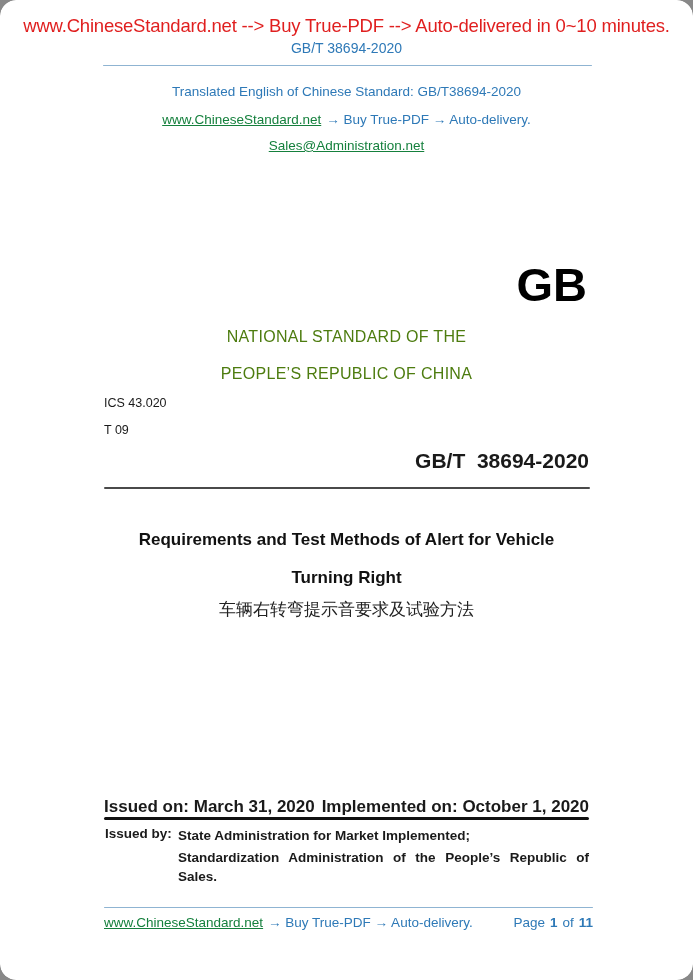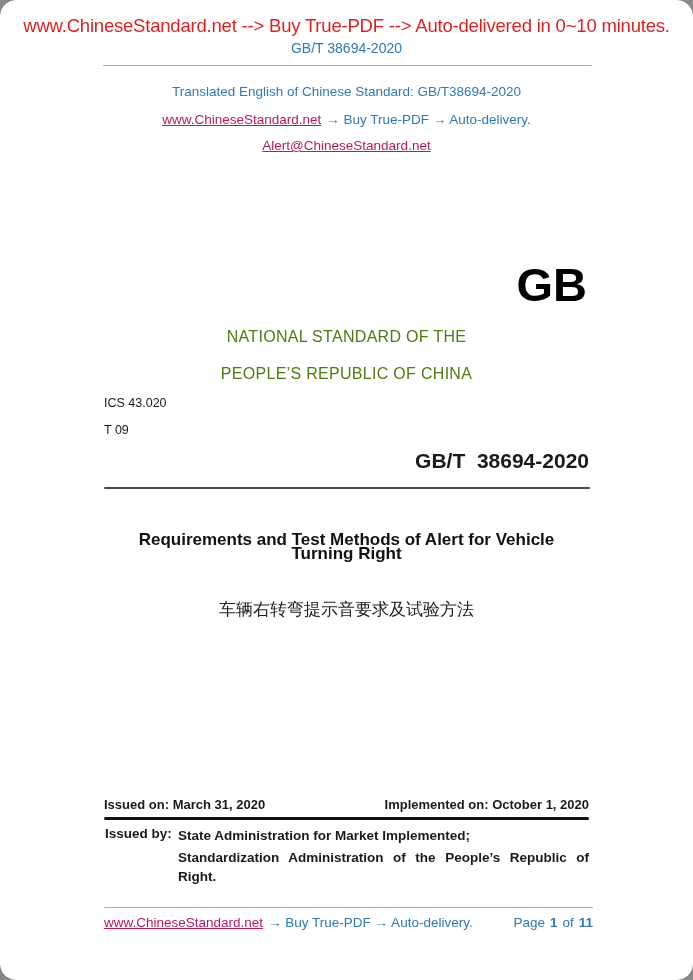--- a/index.html
+++ b/index.html
@@ -28,21 +28,21 @@
     top: 40px;
     font-size: 14px;
     color: #2e79b7;
   }
   .rule { height: 1px; background: #8fb4d2; }
   .rule-top { top: 65px; left: 103px; width: 489px; }
   .blue-line { font-size: 13.5px; color: #2e79b7; }
   .translated-line { top: 84px; }
   .buy-line { top: 112px; }
   .sales-line { top: 138px; }
-  .link { color: #be185d; text-decoration: underline; cursor: pointer; }
+  .link { color: #15803d; text-decoration: underline; cursor: pointer; }
   .suffix { margin-left: 5px; }
 
   
   .gb-logo {
     top: 261px;
     right: 106px;
     font-size: 47px;
     font-weight: bold;
     color: #000;
     line-height: 1;
@@ -57,28 +57,28 @@
     right: 104px;
     font-size: 21px;
     font-weight: bold;
     white-space: pre;
   }
   .rule-mid { top: 487px; left: 104px; width: 486px; height: 2px; background: #4a4a4a; }
 
   
   .title-en { font-size: 17px; font-weight: bold; color: #111; }
   .title-en-1 { top: 530px; }
-  .title-en-2 { top: 544px; }
+  .title-en-2 { top: 568px; }
   .title-zh { top: 598px; font-size: 17px; color: #222; }
 
   
   .dates-row {
     top: 797px; left: 104px; width: 485px;
     display: flex; justify-content: space-between;
-    font-size: 13px; font-weight: bold;
+    font-size: 17px; font-weight: bold;
   }
   .rule-dates { top: 817px; left: 104px; width: 485px; height: 2.5px; background: #111; }
   .issued-by-label { top: 826px; left: 105px; font-size: 13.5px; font-weight: bold; }
   .issued-by-content {
     top: 826px; left: 178px; width: 411px;
     font-size: 13.5px; font-weight: bold; line-height: 19px;
   }
   .issued-by-content .l1 { margin-bottom: 3px; }
   .issued-by-content .l2 { text-align: justify; text-align-last: justify; }
 
@@ -99,21 +99,21 @@
 
   <div class="abs centered promo">www.ChineseStandard.net --&gt; Buy True-PDF --&gt; Auto-delivered in 0~10 minutes.</div>
   <div class="abs centered doc-code-top">GB/T 38694-2020</div>
   <div class="abs rule rule-top"></div>
 
   <div class="abs centered blue-line translated-line">Translated English of Chinese Standard: GB/T38694-2020</div>
   <div class="abs centered blue-line buy-line">
     <span class="link">www.ChineseStandard.net</span><span class="suffix">→ Buy True-PDF → Auto-delivery.</span>
   </div>
   <div class="abs centered blue-line sales-line">
-    <span class="link">Alert@ChineseStandard.net</span>
+    <span class="link">Sales@Administration.net</span>
   </div>
 
   <div class="abs gb-logo">GB</div>
   <div class="abs centered nat-line nat1">NATIONAL STANDARD OF THE</div>
   <div class="abs centered nat-line nat2">PEOPLE’S REPUBLIC OF CHINA</div>
   <div class="abs ics">ICS 43.020</div>
   <div class="abs t09">T 09</div>
   <div class="abs std-no">GB/T  38694-2020</div>
   <div class="abs rule-mid"></div>
 
@@ -124,21 +124,21 @@
   <div class="abs dates-row">
     <span><span>Issued on:</span> <span>March 31, 2020</span></span>
     <span><span>Implemented on:</span> <span>October 1, 2020</span></span>
   </div>
   <div class="abs rule-dates"></div>
 
   <div class="abs issued-by-label">Issued by:</div>
   <div class="abs issued-by-content">
     <div class="l1">State Administration for Market Implemented;</div>
     <div class="l2">Standardization Administration of the People’s Republic of</div>
-    <div class="l3">Right.</div>
+    <div class="l3">Sales.</div>
   </div>
 
   <div class="abs rule rule-footer"></div>
   <div class="abs footer-row">
     <span>
       <span class="link">www.ChineseStandard.net</span><span class="suffix">→ Buy True-PDF → Auto-delivery.</span>
     </span>
     <span><span>Page</span><span class="pg-num pg-part">1</span><span class="pg-part">of</span><span class="pg-num pg-part">11</span></span>
   </div>
 

